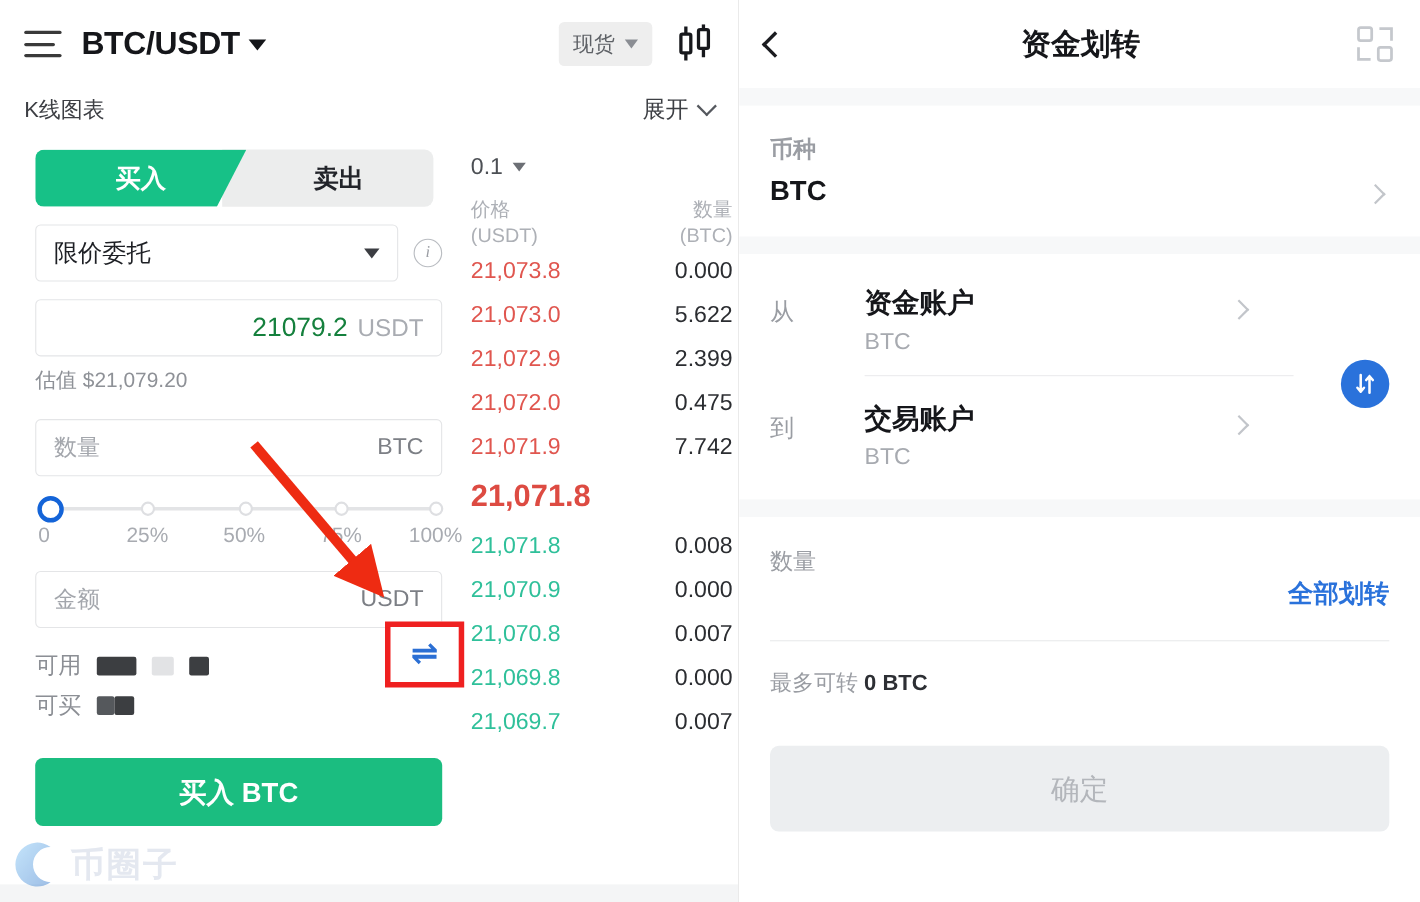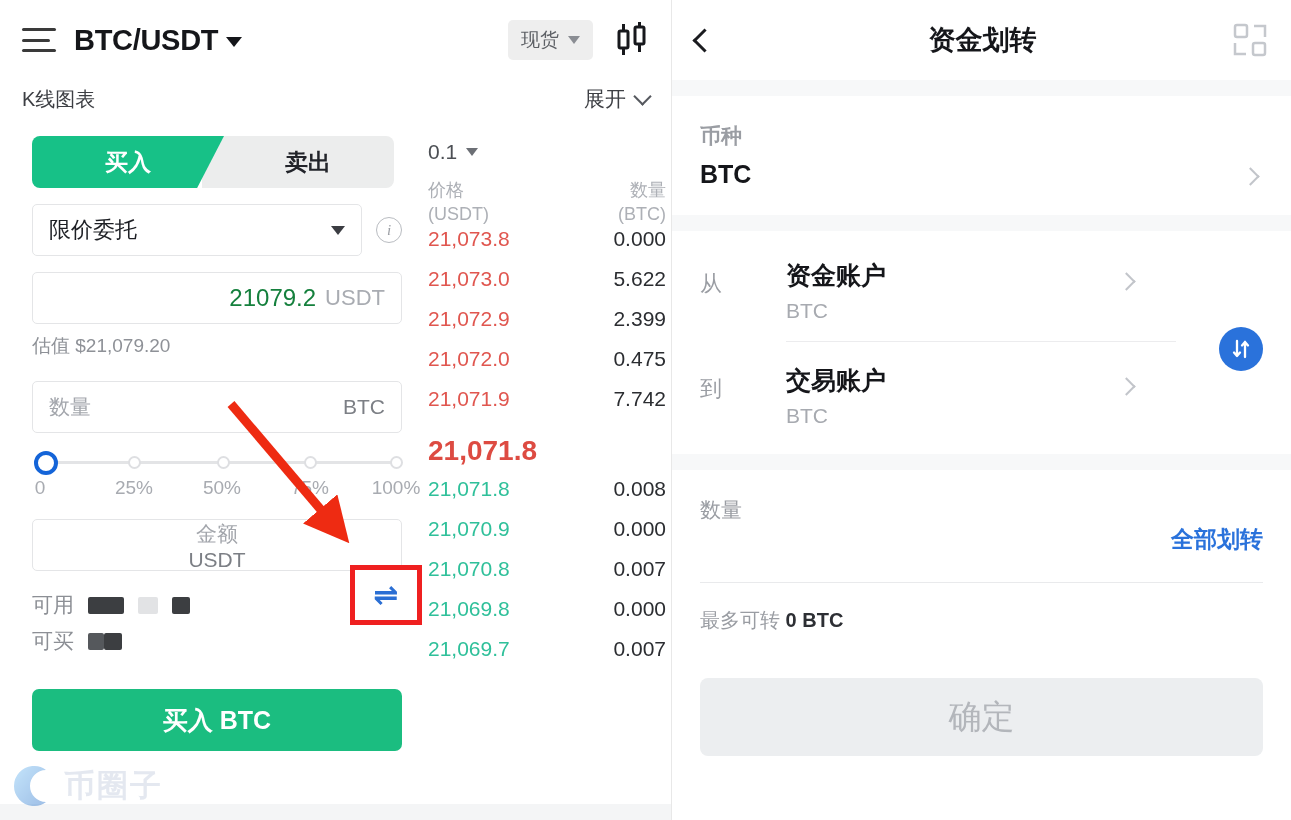--- a/index.html
+++ b/index.html
@@ -101,21 +101,21 @@
   .slider-wrap { margin-top:18px; position:relative; height:56px; }
   .slider-track { position:absolute; top:10px; left:10px; right:8px; height:3px;
     background:#e3e4e6; border-radius:2px; }
   .s-dot { position:absolute; top:5px; width:13px;height:13px;border-radius:50%;
     background:#fff;border:2px solid #dedfe2; }
   .s-thumb { position:absolute; top:0; left:2px; width:24px;height:24px;
     border-radius:50%; background:#fff; border:4px solid #1464d8; cursor:pointer; }
   .s-labels { position:absolute; top:26px; left:0; right:0; }
   .s-lab { position:absolute; font-size:19px; color:#a8abb1; transform:translateX(-50%); }
 
-  .amt-field { justify-content:space-between; margin-top:12px;flex-direction:column; }
+  .amt-field { justify-content:space-between; margin-top:12px; }
 
   .avail-rows { margin-top:16px; position:relative; }
   .avail-row { display:flex; align-items:center; height:36px; gap:14px; }
   .avail-label { font-size:21px; color:#8c8f95; }
   .blk { display:inline-block; height:17px; border-radius:2px; }
   .blk.d { background:#3c3e41; }
   .blk.m { background:#55585c; }
   .blk.l { background:#e2e3e5; }
 
   .swap-box {
@@ -133,21 +133,21 @@
 
   
   .prec { display:flex; align-items:center; gap:9px; font-size:21px;
     color:#4c4f54; padding-left:8px; }
   .prec-caret { width:0;height:0;border-left:6px solid transparent;
     border-right:6px solid transparent;border-top:8px solid #6c6f75; }
   .book-head { display:flex; justify-content:space-between; padding:14px 4px 0 8px; }
   .bh-col { font-size:18px; color:#adb0b6; line-height:1.35; }
   .bh-col.r { text-align:right; }
   .book-row { display:flex; justify-content:space-between;
-    padding:0 4px 0 8px; height:40px; cursor:pointer;gap:36px; }
+    padding:0 4px 0 8px; height:40px; align-items:center; cursor:pointer;gap:36px; }
   .bp { font-size:21px; }
   .bp.ask { color:#e0564f; }
   .bp.bid { color:#2fc09a; }
   .bq { font-size:21px; color:#2b2d31; }
   .mid-price { font-size:28px; font-weight:bold; color:#dd4b42;
     padding:8px 8px 10px 8px; }
 
   
   .arrow-svg { position:absolute; left:0; top:0; width:672px; height:820px;
     pointer-events:none; }
@@ -194,21 +194,21 @@
   .amt-sec { padding-top:26px; position:relative; }
   .amt-lab { font-size:21px; color:#9a9da3; }
   .amt-input-row { display:flex; align-items:flex-start; height:58px; }
   .amt-all { margin-left:auto; font-size:23px; font-weight:bold; color:#2a72db;
     cursor:pointer; }
   .amt-underline { height:1px; background:#e9eaec; }
   .max-line { font-size:20px; color:#9a9da3; margin-top:24px; }
   .max-val { color:#2d2f34; font-weight:bold; }
   .confirm-btn { margin:44px 0 0 0; height:78px; background:#eceef0;
     border-radius:8px; display:flex; align-items:center; justify-content:center;
-    font-size:33px; color:#b3b6bb; cursor:pointer; }
+    font-size:26px; color:#b3b6bb; cursor:pointer; }
 </style>
 </head>
 <body>
 
 <div class="screen">
 
   <div class="left-panel">
 
     <div class="l-header">
       <div class="hamburger">

